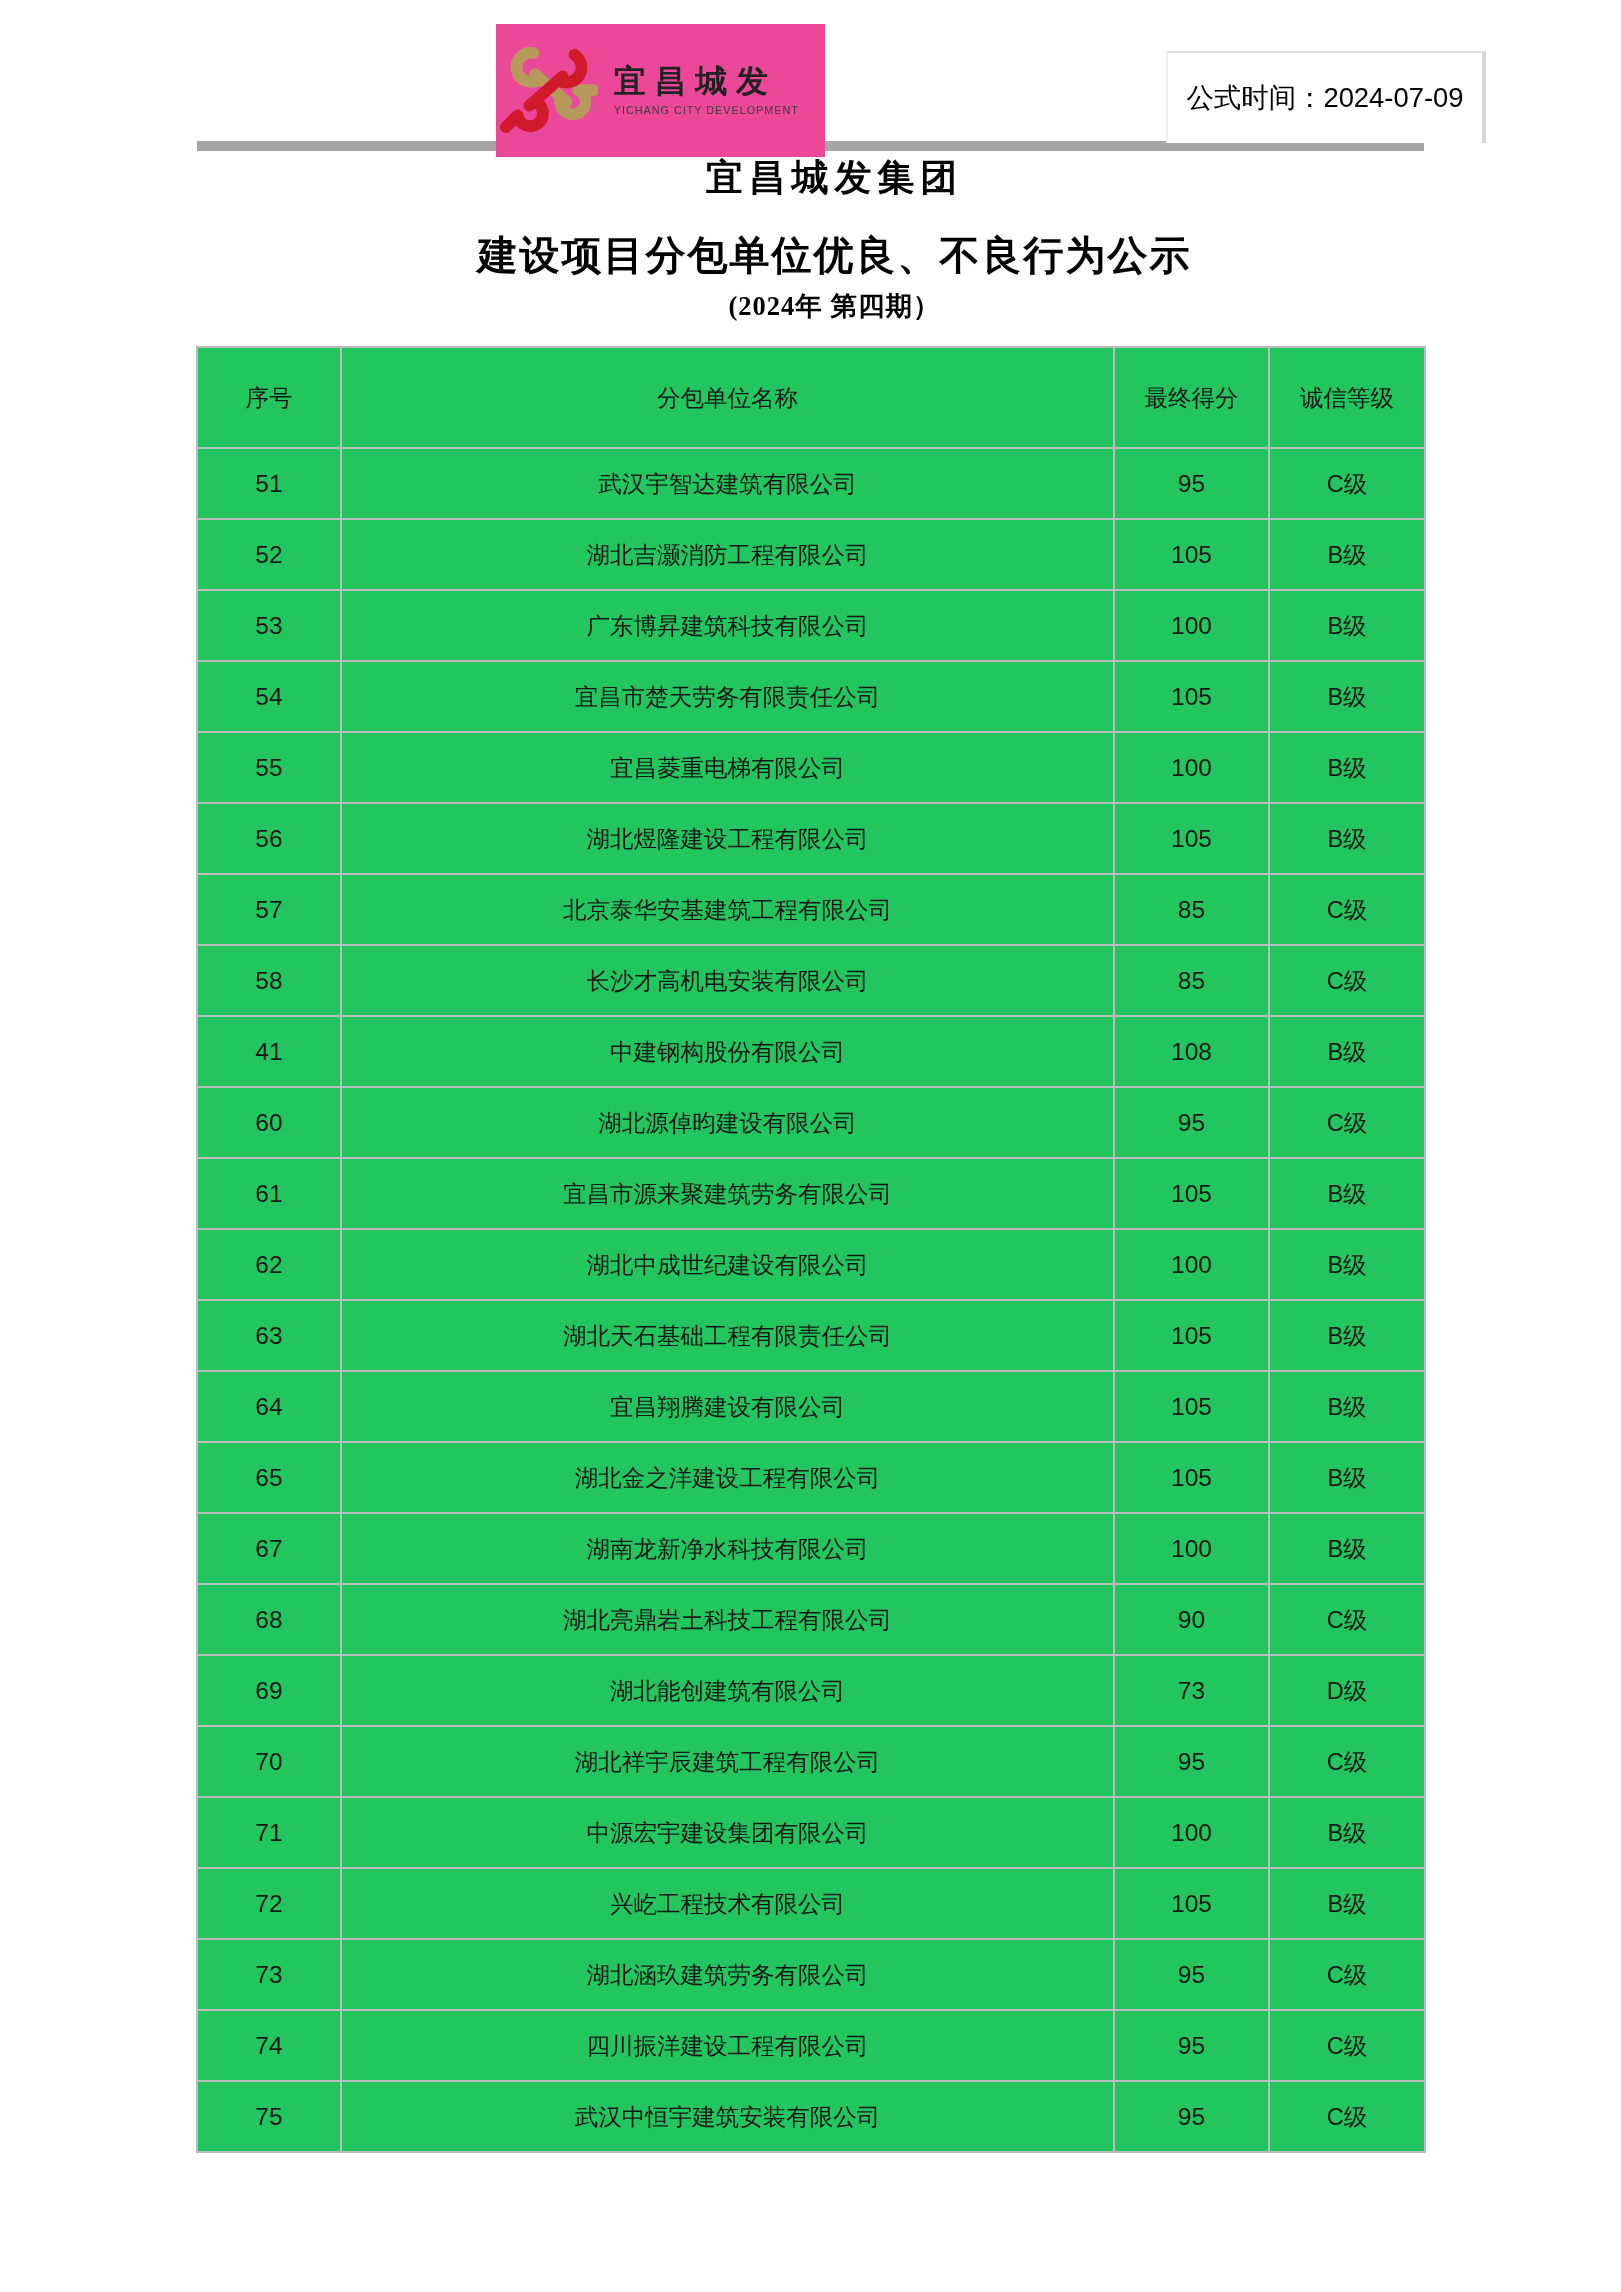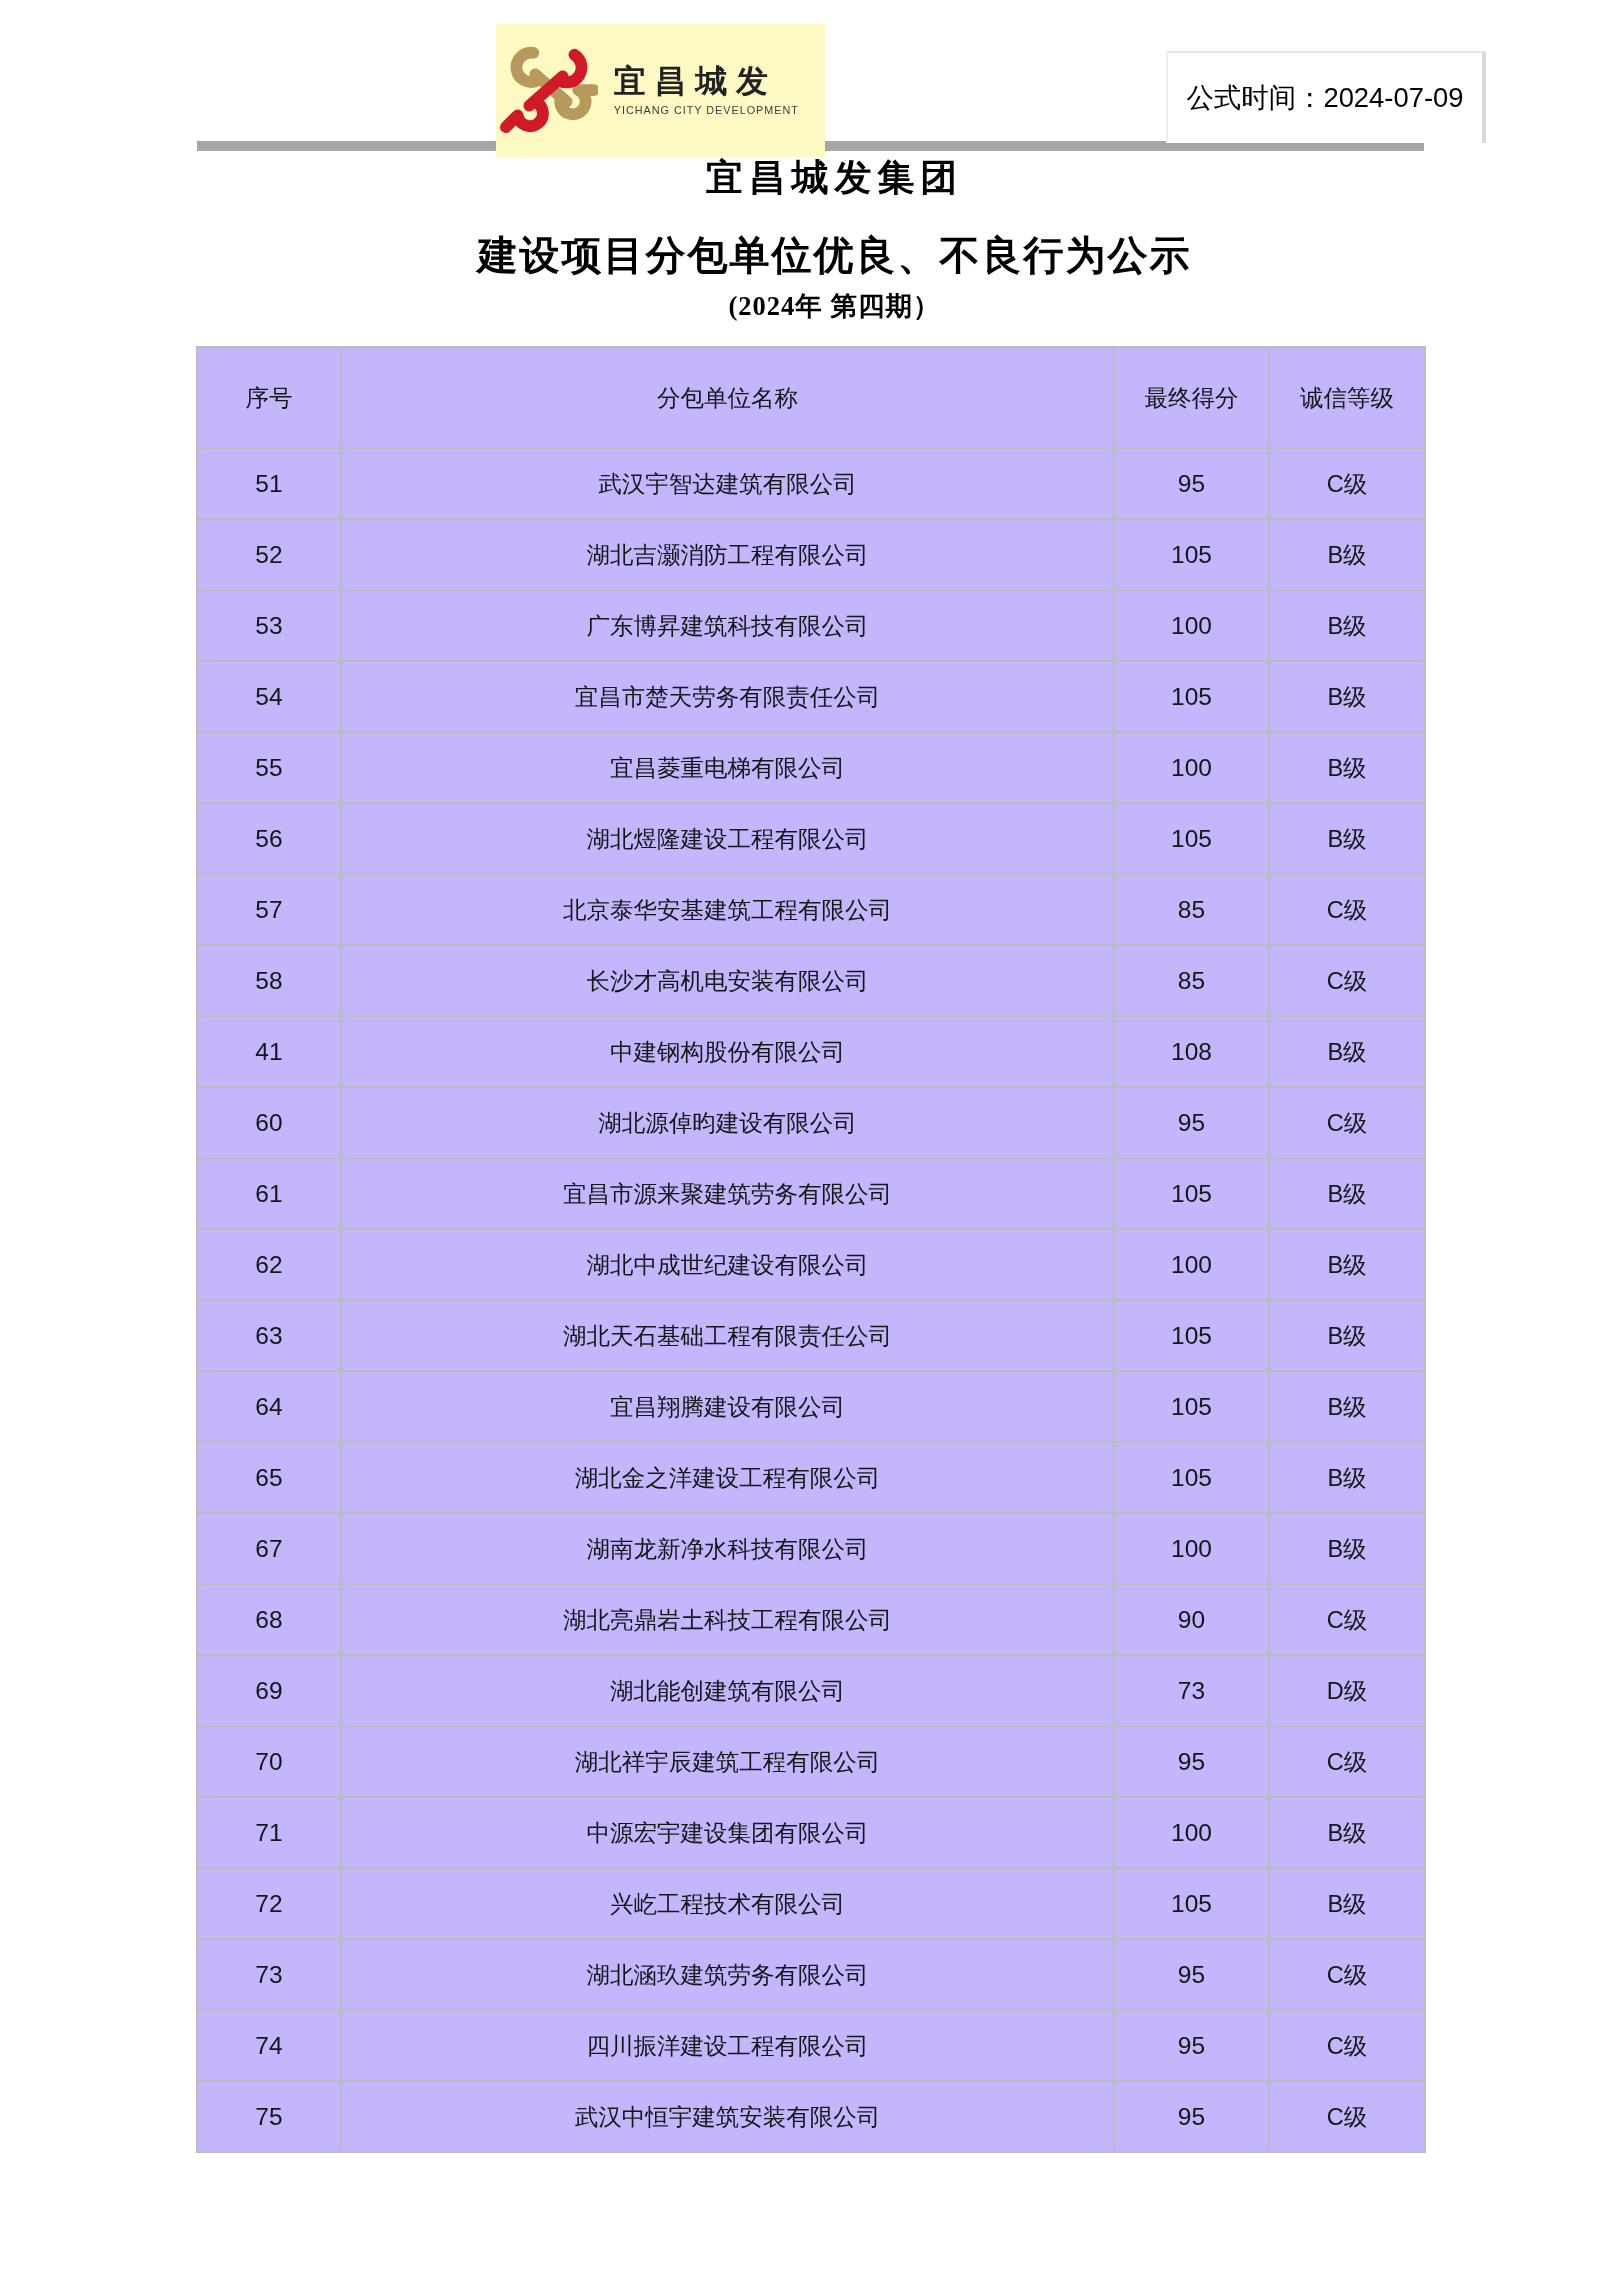--- a/index.html
+++ b/index.html
@@ -17,21 +17,21 @@
   
   .gray-bar {
     position: absolute; left: 197px; top: 141px;
     width: 1227px; height: 9.8px;
     background: #a6a6a6;
     z-index: 1;
   }
   .logo-panel {
     position: absolute; left: 496px; top: 23.5px;
     width: 329px; height: 133px;
-    background: #fef9c3;
+    background: #ec4899;
     z-index: 2;
     display: flex; align-items: center; gap: 15.7px;
   }
   .logo-mark svg { display: block; }
   .logo-text { display: flex; flex-direction: column; justify-content: center; }
   .logo-cn {
     font-family: "Liberation Serif", serif;
     font-size: 32px; font-weight: 900; letter-spacing: 8.8px;
     color: #222; white-space: nowrap; line-height: 1.1;
   }
@@ -57,21 +57,21 @@
     font-weight: bold; color: #000; line-height: 1.15; margin-left: 24px;
   }
   .title-org   { top: 157px; font-size: 37px; letter-spacing: 5.9px; }
   .title-main  { top: 233px; font-size: 40px; letter-spacing: 2px; }
   .title-issue { top: 291px; font-size: 26.5px; letter-spacing: 1px; }
   
   table.roster {
     position: absolute; left: 196px; top: 346px;
     width: 1228px;
     border-collapse: collapse; table-layout: fixed;
-    background: #c4b5fd;
+    background: #22c55e;
     font-size: 23.5px; color: #161616;
   }
   table.roster th, table.roster td {
     border: 2px solid #bcbcbc;
     text-align: center; vertical-align: middle;
     font-weight: normal; padding: 0;
     overflow: hidden; white-space: nowrap;
   }
   table.roster thead tr { height: 101px; }
   table.roster tbody tr { height: 71px; }

